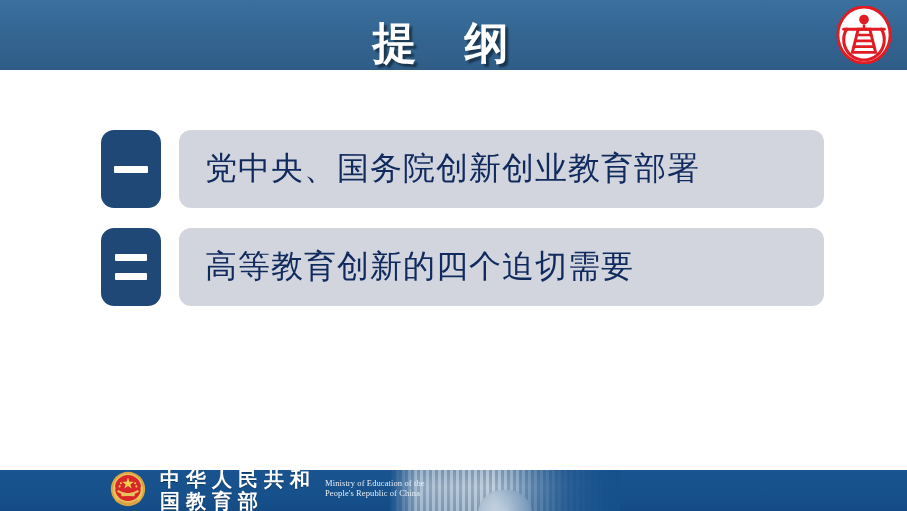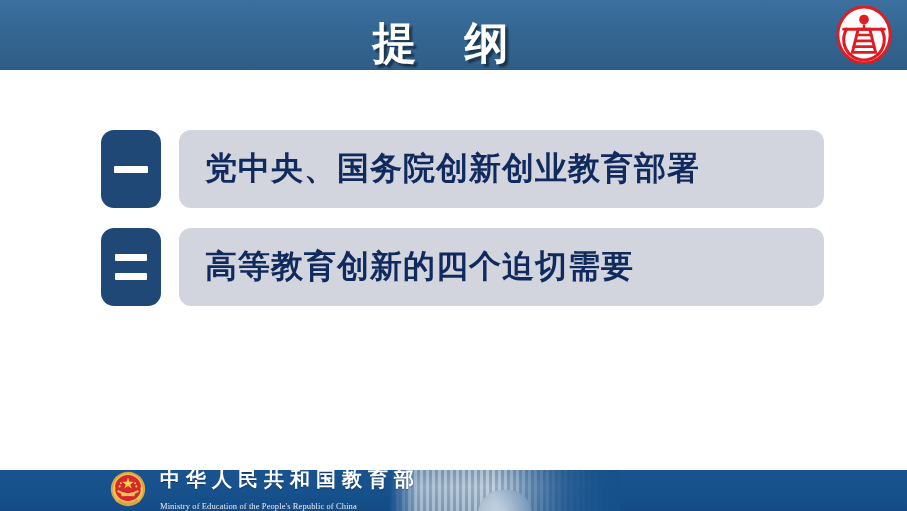--- a/index.html
+++ b/index.html
@@ -79,21 +79,21 @@
     position:absolute; left:179px; top:0;
     width:645px; height:78px;
     background:#d2d5dd;
     border-radius:12px;
     display:flex; align-items:center;
   }
   .pill-text {
     padding-left:26px;
     color:#102a5e;
     font-size:32px;
-    font-weight:bold;
+    font-weight:normal;
     letter-spacing:1px;
     font-family:"DejaVu Sans","Liberation Sans",sans-serif;
     white-space:nowrap;
   }
 
   
   .footer {
     position:absolute; left:0; top:470px;
     width:907px; height:41px;
     background:linear-gradient(180deg,#1a5490 0%,#16518c 60%,#144b84 100%);
@@ -119,21 +119,21 @@
     background:radial-gradient(ellipse at 50% 90%, #eef3f8 0%, #cfdae4 60%, #a9bccd 100%);
     border-radius:28px 28px 0 0;
   }
   .emblem {
     position:absolute; left:107px; top:468px;
     width:42px; height:42px;
   }
   .footer-names {
     position:absolute; left:160px; top:469px;
     width:290px; height:42px;
-    display:flex; flex-direction:column; justify-content:space-between;
+    display:flex; flex-direction:row; justify-content:flex-end;
   }
   .footer-cn {
     color:#ffffff;
     font-size:20px;
     font-weight:bold;
     letter-spacing:6px;
     line-height:1.08;
     font-family:"DejaVu Sans","Liberation Sans",sans-serif;
     text-shadow:0 1px 1px rgba(0,0,0,0.35);
   }

